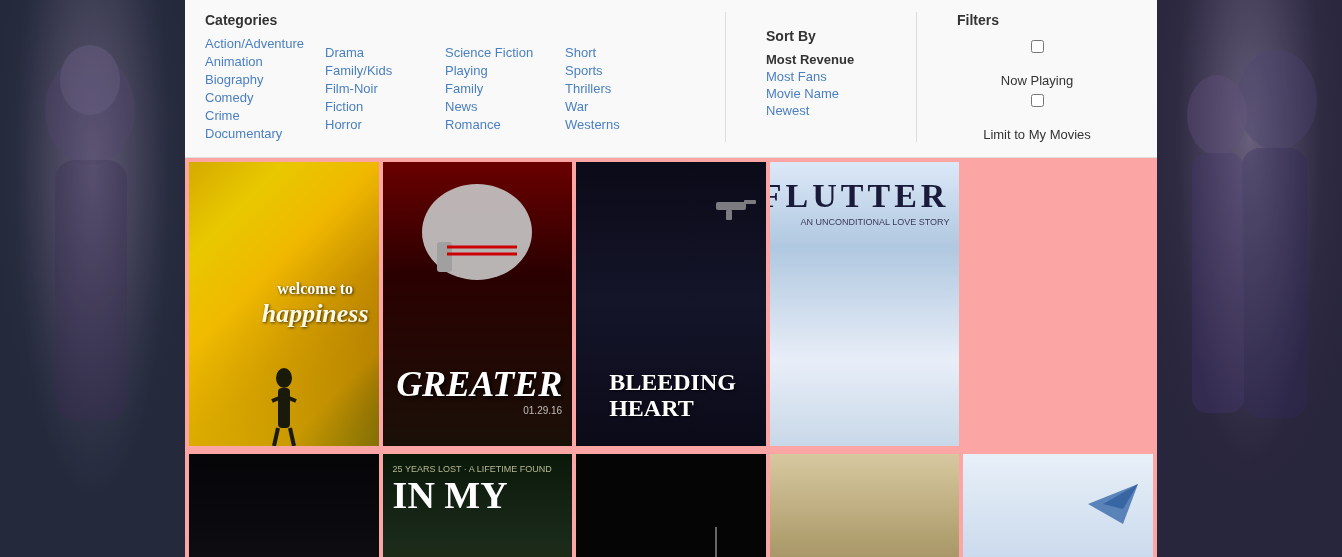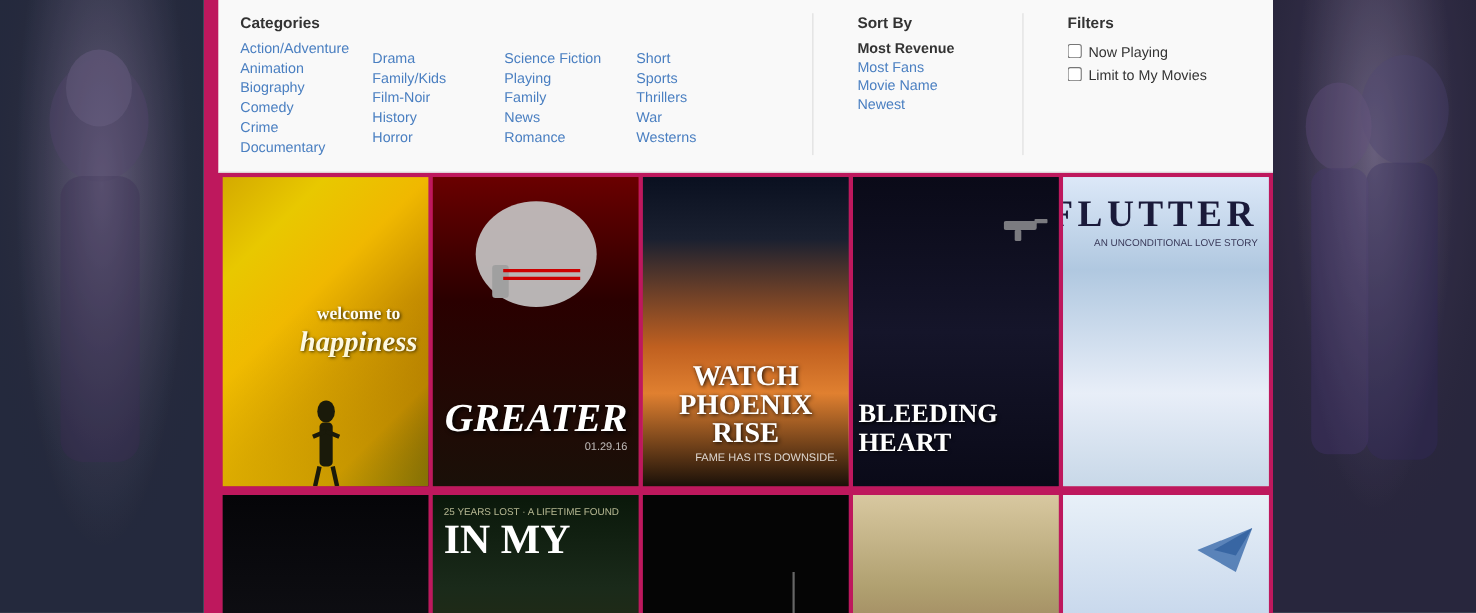--- a/index.html
+++ b/index.html
@@ -63,24 +63,23 @@
       background: radial-gradient(ellipse at center 25%, rgba(200,180,220,0.25) 0%, transparent 55%);
     }
 
     
     .main-content {
       position: absolute;
       left: 185px;
       right: 185px;
       top: 0;
       bottom: 0;
-      background: #be185d;
+      background: #fca5a5;
       z-index: 1;
       overflow-y: auto;
-      padding-left: 13px;
     }
 
     
     .nav-bar {
       background: #f9f9f9;
       border-bottom: 1px solid #ddd;
       padding: 12px 20px 15px;
       display: flex;
       gap: 30px;
       align-items: flex-start;
@@ -119,20 +118,21 @@
       cursor: pointer;
       white-space: nowrap;
     }
 
     
     .sort-section {
       display: flex;
       flex-direction: column;
       gap: 2px;
       min-width: 110px;
+      margin-top: 16px;
     }
 
     .sort-link {
       color: #4a7fc1;
       text-decoration: none;
       font-size: 13px;
       cursor: pointer;
     }
     .sort-link.active {
       color: #333;
@@ -158,25 +158,26 @@
       background: #f0f0f0;
       padding: 3px 6px;
       font-size: 13px;
       cursor: pointer;
       border-radius: 2px;
       color: #333;
     }
 
     .filter-checkbox-row {
       display: flex;
-      align-items: flex-start;
-      gap: 6px;
+      align-items: center;
+      gap: 20px;
       font-size: 13px;
       color: #333;
       cursor: pointer;
+      flex-direction: column;
     }
     .filter-checkbox-row input[type=checkbox] {
       cursor: pointer;
     }
 
     
     .movie-grid {
       display: grid;
       grid-template-columns: repeat(5, 1fr);
       gap: 4px;
@@ -279,21 +280,21 @@
           <a class="nav-link">Biography</a>
           <a class="nav-link">Comedy</a>
           <a class="nav-link">Crime</a>
           <a class="nav-link">Documentary</a>
         </div>
 
         <div class="nav-column">
           <a class="nav-link">Drama</a>
           <a class="nav-link">Family/Kids</a>
           <a class="nav-link">Film-Noir</a>
-          <a class="nav-link">History</a>
+          <a class="nav-link">Fiction</a>
           <a class="nav-link">Horror</a>
         </div>
 
         <div class="nav-column">
           <a class="nav-link">Science Fiction</a>
           <a class="nav-link">Playing</a>
           <a class="nav-link">Family</a>
           <a class="nav-link">News</a>
           <a class="nav-link">Romance</a>
         </div>
@@ -367,33 +368,25 @@
           <line x1="30" y1="65" x2="100" y2="65" stroke="#c00" stroke-width="3"></line>
           <line x1="30" y1="72" x2="100" y2="72" stroke="#c00" stroke-width="3"></line>
         </svg>
       </div>
       <div class="poster-text" style="justify-content:flex-end;padding-bottom:30px;">
         <div style="color:white;font-size:36px;font-weight:900;font-style:italic;text-shadow:2px 2px 4px rgba(0,0,0,0.9);font-family:serif;">GREATER</div>
         <div style="color:rgba(255,255,255,0.7);font-size:10px;text-align:center;">01.29.16</div>
       </div>
     </div>
 
-    <div class="movie-poster poster-3">
-      <div style="position:absolute;top:0;left:0;right:0;bottom:0;background:linear-gradient(180deg,#0a1020 0%,#1a2030 20%,#c06020 55%,#e08030 70%,#1a1008 100%);">
-      </div>
-      <div class="poster-text" style="justify-content:flex-end;padding-bottom:20px;">
-        <div style="color:white;font-size:26px;font-weight:bold;text-align:center;line-height:1.0;text-shadow:1px 1px 4px rgba(0,0,0,0.9);font-family:serif;">WATCH PHOENIX RISE</div>
-        <div style="color:rgba(255,255,255,0.8);font-size:10px;margin-top:4px;">FAME HAS ITS DOWNSIDE.</div>
-      </div>
-    </div>
 
     <div class="movie-poster poster-4">
       <div style="position:absolute;top:0;left:0;right:0;bottom:0;background:linear-gradient(180deg,#0a0a18 0%,#15152a 50%,#0a0a18 100%);">
       </div>
-      <div class="poster-text" style="justify-content:flex-end;padding-bottom:25px;padding-left:5px;align-items:center;">
+      <div class="poster-text" style="justify-content:flex-end;padding-bottom:25px;padding-left:5px;align-items:center;margin-left:28px;">
         <div style="color:white;font-size:24px;font-weight:bold;text-align:left;line-height:1.1;text-shadow:1px 1px 3px rgba(0,0,0,0.9);font-family:serif;">BLEEDING HEART</div>
       </div>
 
       <div style="position:absolute;top:30px;right:10px;opacity:0.7;">
         <svg width="40" height="30" viewBox="0 0 40 30">
           <rect x="0" y="10" width="30" height="8" rx="2" fill="#aaa"></rect>
           <rect x="28" y="8" width="12" height="4" rx="1" fill="#aaa"></rect>
           <rect x="10" y="18" width="6" height="10" rx="1" fill="#aaa"></rect>
         </svg>
       </div>

